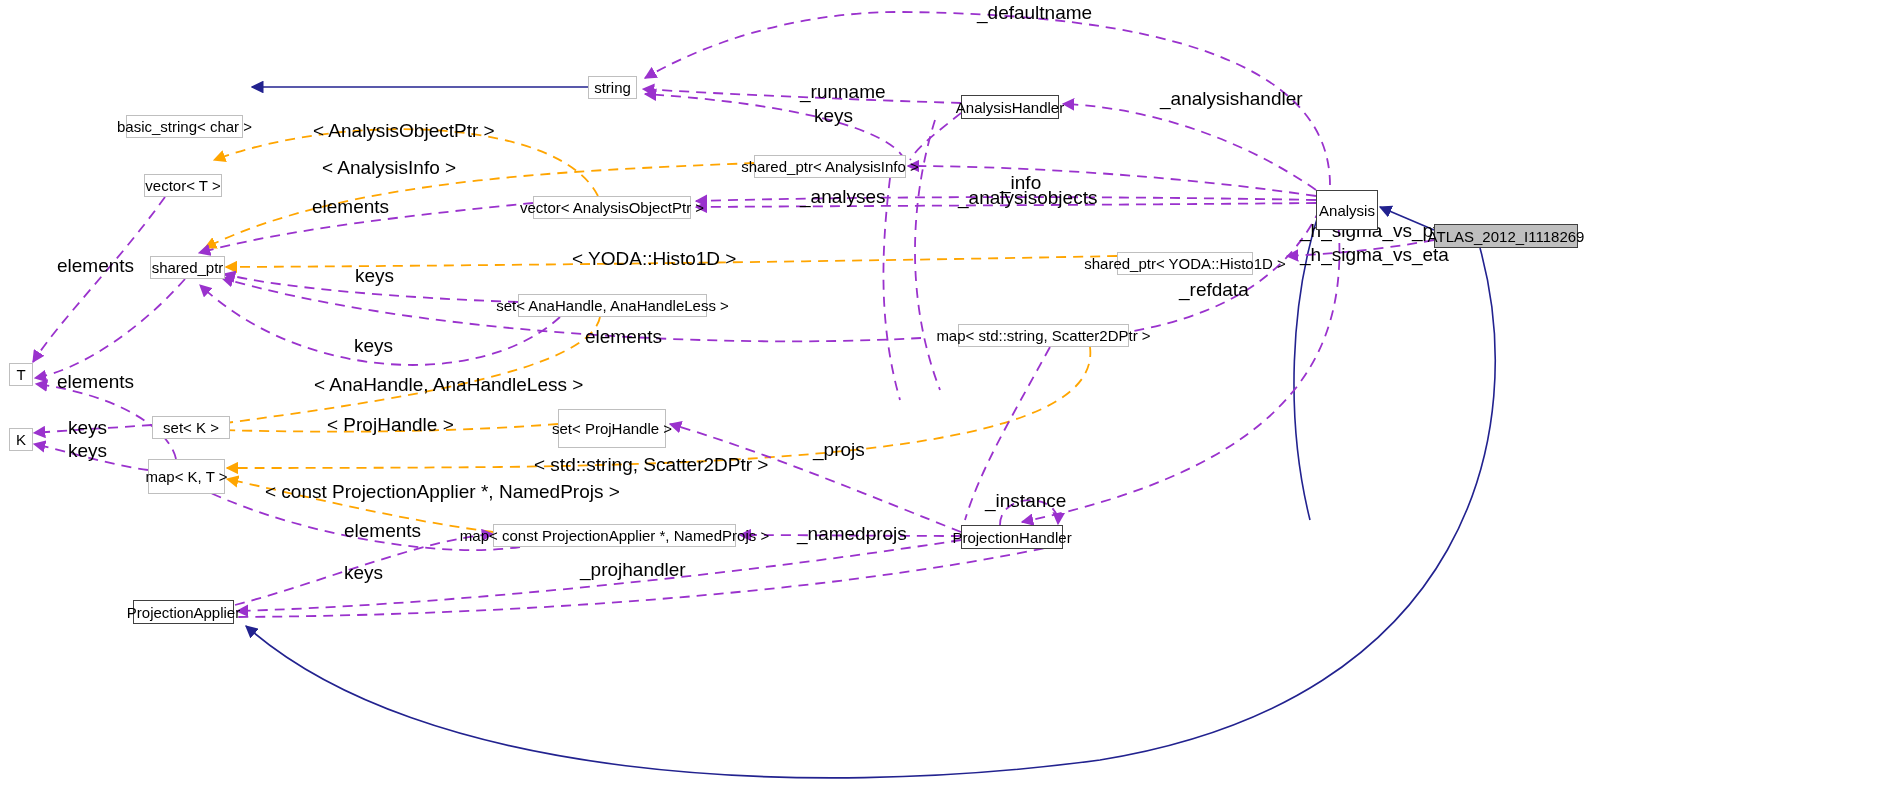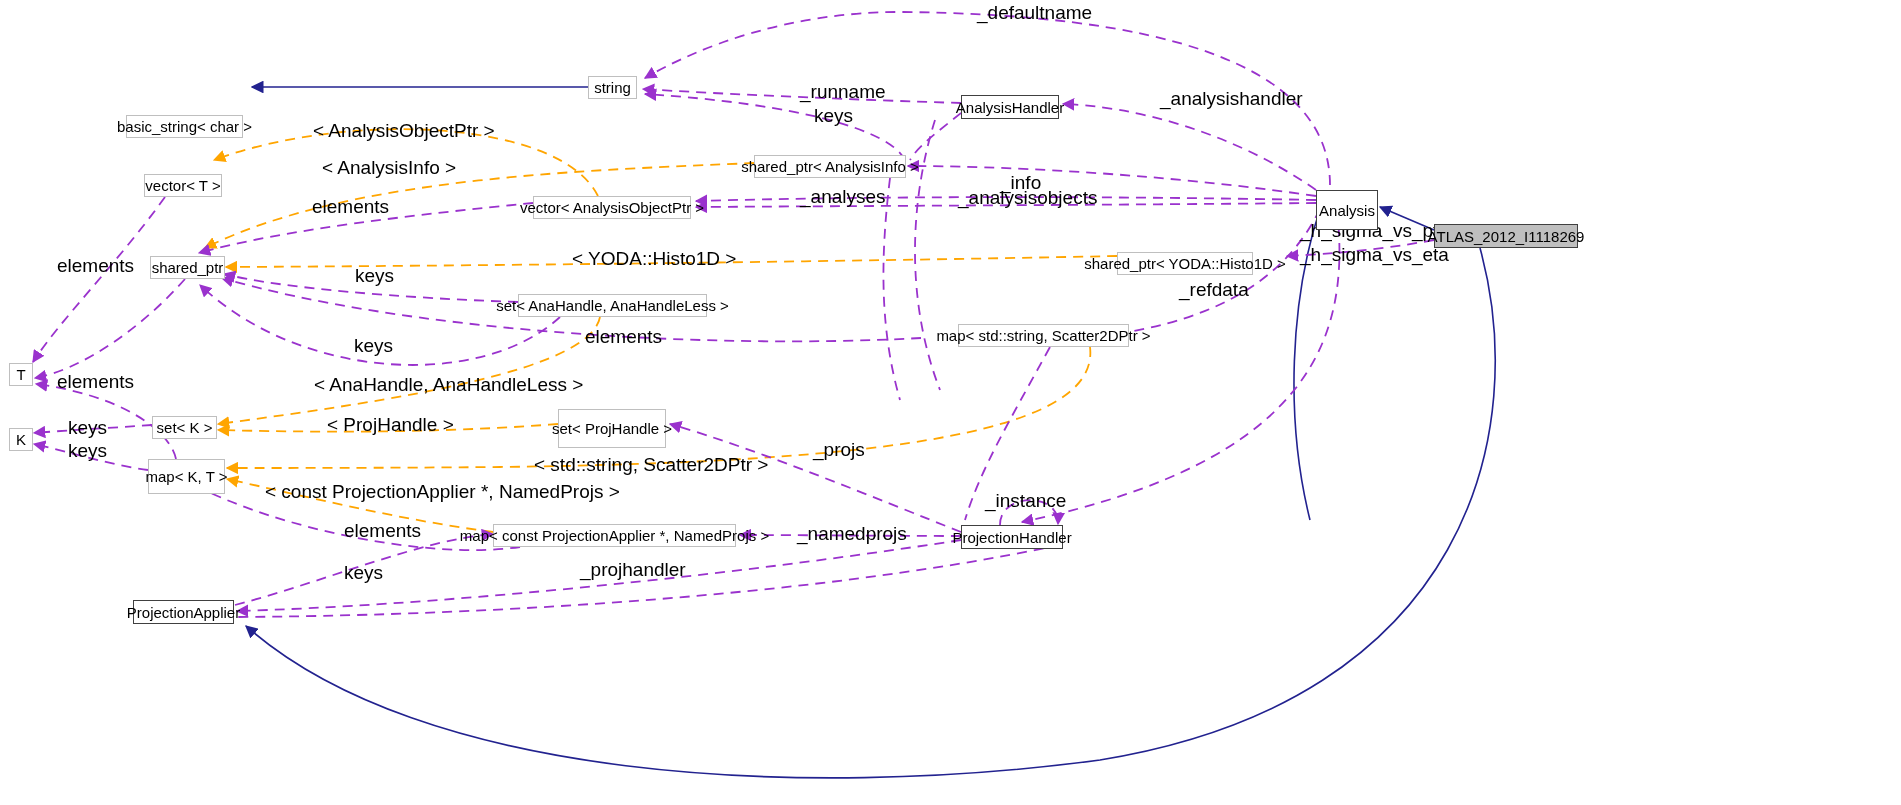--- a/index.html
+++ b/index.html
@@ -173,21 +173,21 @@
   <div class="node solid" style="left:1316px;top:190px; width:62px;  height:40px;">Analysis</div>
   <div class="node plain" style="left:533px; top:196px; width:158px; height:23px;">vector&lt; AnalysisObjectPtr &gt;</div>
   <div class="node highlight" style="left:1434px;top:224px; width:144px; height:24px;">ATLAS_2012_I1118269</div>
   <div class="node plain" style="left:1117px;top:252px; width:136px; height:23px;">shared_ptr&lt; YODA::Histo1D &gt;</div>
   <div class="node plain" style="left:150px; top:256px; width:75px;  height:23px;">shared_ptr</div>
   <div class="node plain" style="left:518px; top:294px; width:189px; height:23px;">set&lt; AnaHandle, AnaHandleLess &gt;</div>
   <div class="node plain" style="left:958px; top:324px; width:171px; height:23px;">map&lt; std::string, Scatter2DPtr &gt;</div>
   <div class="node plain" style="left:9px;   top:363px; width:24px;  height:23px;">T</div>
   <div class="node plain" style="left:558px; top:409px; width:108px; height:39px;">set&lt; ProjHandle &gt;</div>
   <div class="node plain" style="left:9px;   top:428px; width:24px;  height:23px;">K</div>
-  <div class="node plain" style="left:152px; top:416px; width:65px;  height:23px;">set&lt; K &gt;</div>
+  <div class="node plain" style="left:152px; top:416px; width:78px;  height:23px;">set&lt; K &gt;</div>
   <div class="node plain" style="left:148px; top:459px; width:77px;  height:35px;">map&lt; K, T &gt;</div>
   <div class="node plain" style="left:493px; top:524px; width:243px; height:23px;">map&lt; const ProjectionApplier *, NamedProjs &gt;</div>
   <div class="node solid" style="left:961px; top:525px; width:102px; height:24px;">ProjectionHandler</div>
   <div class="node solid" style="left:133px; top:600px; width:101px; height:24px;">ProjectionApplier</div>
 
   <div class="edge-label" style="left:977px;  top:2px;">_defaultname</div>
   <div class="edge-label" style="left:800px;  top:81px;">_runname</div>
   <div class="edge-label" style="left:1160px; top:88px;">_analysishandler</div>
   <div class="edge-label" style="left:814px;  top:105px;">keys</div>
   <div class="edge-label" style="left:313px;  top:120px;">&lt; AnalysisObjectPtr &gt;</div>

